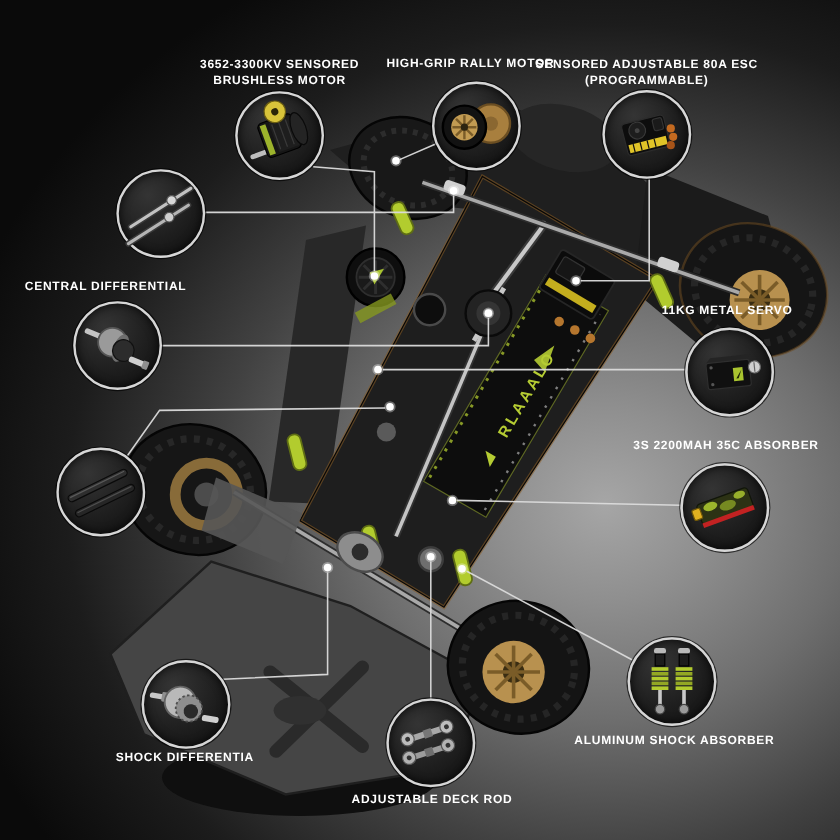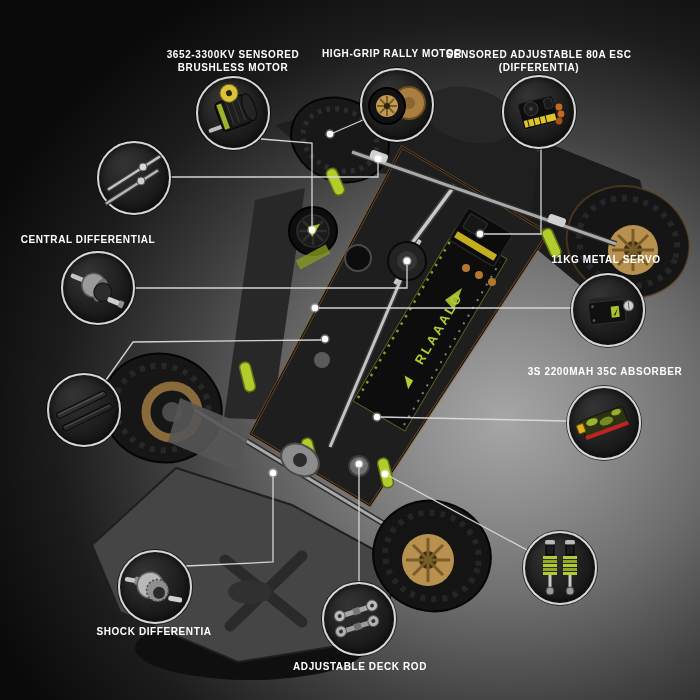--- a/index.html
+++ b/index.html
@@ -376,21 +376,21 @@
     <span>3652-3300KV SENSORED</span>
     <span>BRUSHLESS MOTOR</span>
   </div>
 
   <div class="callout-label" style="left:392px;top:47px">
     <span>HIGH-GRIP RALLY MOTOR</span>
   </div>
 
   <div class="callout-label" style="left:539px;top:48px">
     <span>SENSORED ADJUSTABLE 80A ESC</span>
-    <span>(DIFFERENTIA)</span>
+    <span>(PROGRAMMABLE)</span>
   </div>
 
 
   <div class="callout-label" style="left:88px;top:233px">
     <span>CENTRAL DIFFERENTIAL</span>
   </div>
 
   <div class="callout-label" style="left:606px;top:253px">
     <span>11KG METAL SERVO</span>
   </div>
@@ -401,14 +401,17 @@
 
 
   <div class="callout-label" style="left:154px;top:625px">
     <span>SHOCK DIFFERENTIA</span>
   </div>
 
   <div class="callout-label" style="left:360px;top:660px">
     <span>ADJUSTABLE DECK ROD</span>
   </div>
 
+  <div class="callout-label" style="left:562px;top:611px">
+    <span>ALUMINUM SHOCK ABSORBER</span>
+  </div>
 
 </div>
 
 </body></html>

